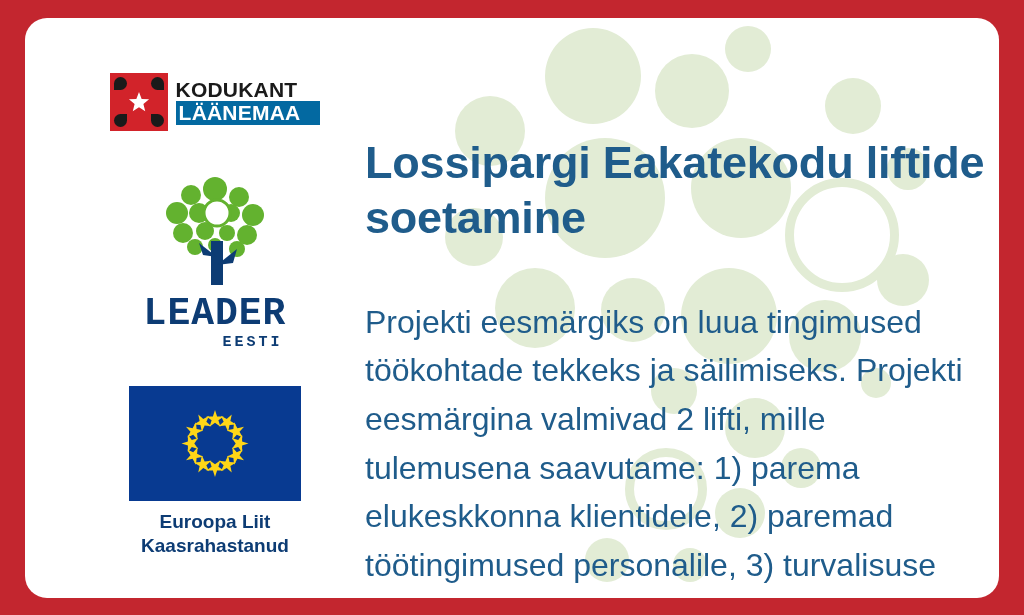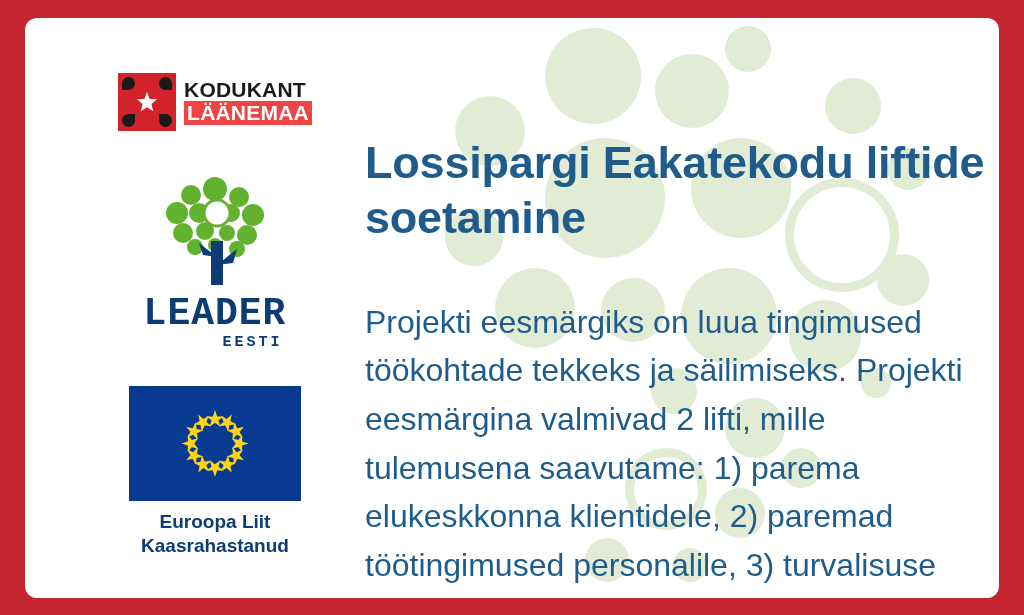--- a/index.html
+++ b/index.html
@@ -11,21 +11,21 @@
     overflow: hidden;
     font-family: "Liberation Sans", sans-serif;
   }
   .poster {
     position: absolute;
     left: 25px;
     top: 18px;
     width: 974px;
     height: 580px;
     background: #ffffff;
-    border-radius: 12px;
+    border-radius: 22px;
     overflow: hidden;
   }
   
   .bubbles {
     position: absolute;
     inset: 0;
     overflow: hidden;
     pointer-events: none;
   }
   .bubble {
@@ -85,26 +85,26 @@
     flex-direction: column;
     line-height: 1.02;
   }
   .kodukant-text .t1 {
     color: #1a1a1a;
     font-weight: bold;
     font-size: 21px;
     letter-spacing: .2px;
   }
   .kodukant-text .t2 {
-    background: #ef4444;
+    background: #0369a1;
     color: #ffffff;
     font-weight: bold;
     font-size: 21px;
     letter-spacing: .2px;
-    padding: 1px 3px 2px 3px;
+    padding: 1px 20px 2px 3px;
   }
 
   
   .leader {
     margin-top: 42px;
     display: flex;
     flex-direction: column;
     align-items: center;
     font-family: Liberation Mono, monospace;
   }

